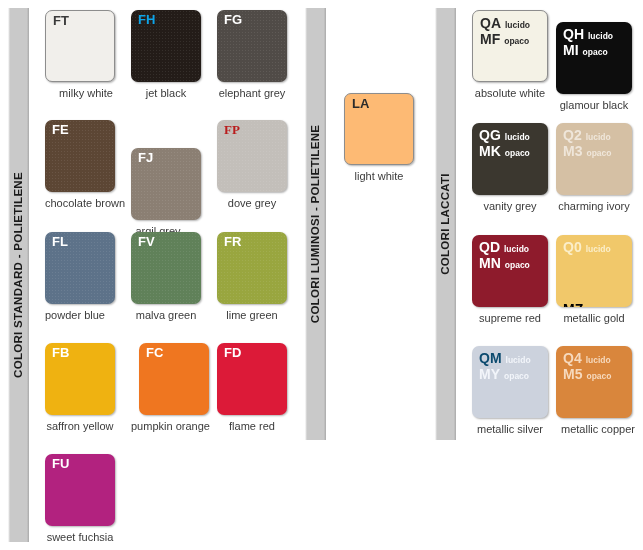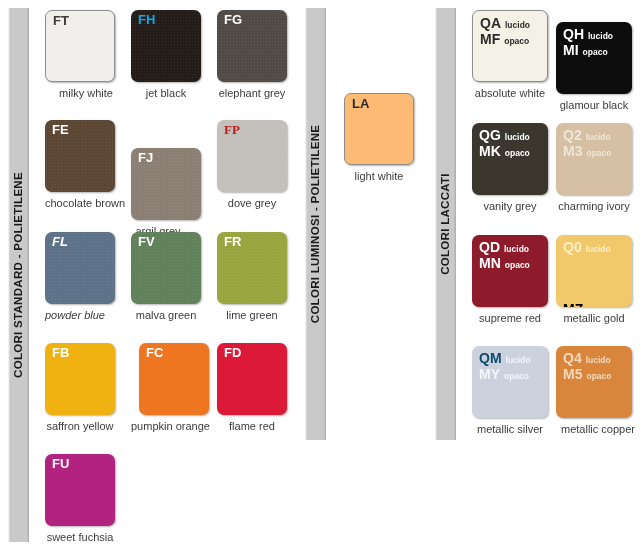--- a/index.html
+++ b/index.html
@@ -153,21 +153,21 @@
         <span class="code" style="color: rgb(255, 255, 255);">FJ</span>
       </div>
       <div class="caption">argil grey</div>
     </div>
     <div class="cell" style="left: 217px; top: 120px; width: 70px;">
       <div class="swatch" style="width: 70px; height: 72px; background: rgb(195, 191, 186);">
         <span class="code" style="color: #b91c1c; font-family: Liberation Serif, serif;">FP</span>
       </div>
       <div class="caption">dove grey</div>
     </div>
-    <div class="cell" style="left: 45px; top: 232px; width: 48px; font-style: italic;">
+    <div class="cell" style="left: 45px; top: 232px; width: 48px;">
       <div class="swatch" style="width: 70px; height: 72px; background: rgb(93, 114, 137);">
         <span class="code" style="color: rgb(255, 255, 255);">FL</span>
       </div>
       <div class="caption">powder blue</div>
     </div>
     <div class="cell" style="left: 131px; top: 232px; width: 70px;">
       <div class="swatch" style="width: 70px; height: 72px; background: rgb(96, 129, 89);">
         <span class="code" style="color: rgb(255, 255, 255);">FV</span>
       </div>
       <div class="caption">malva green</div>

